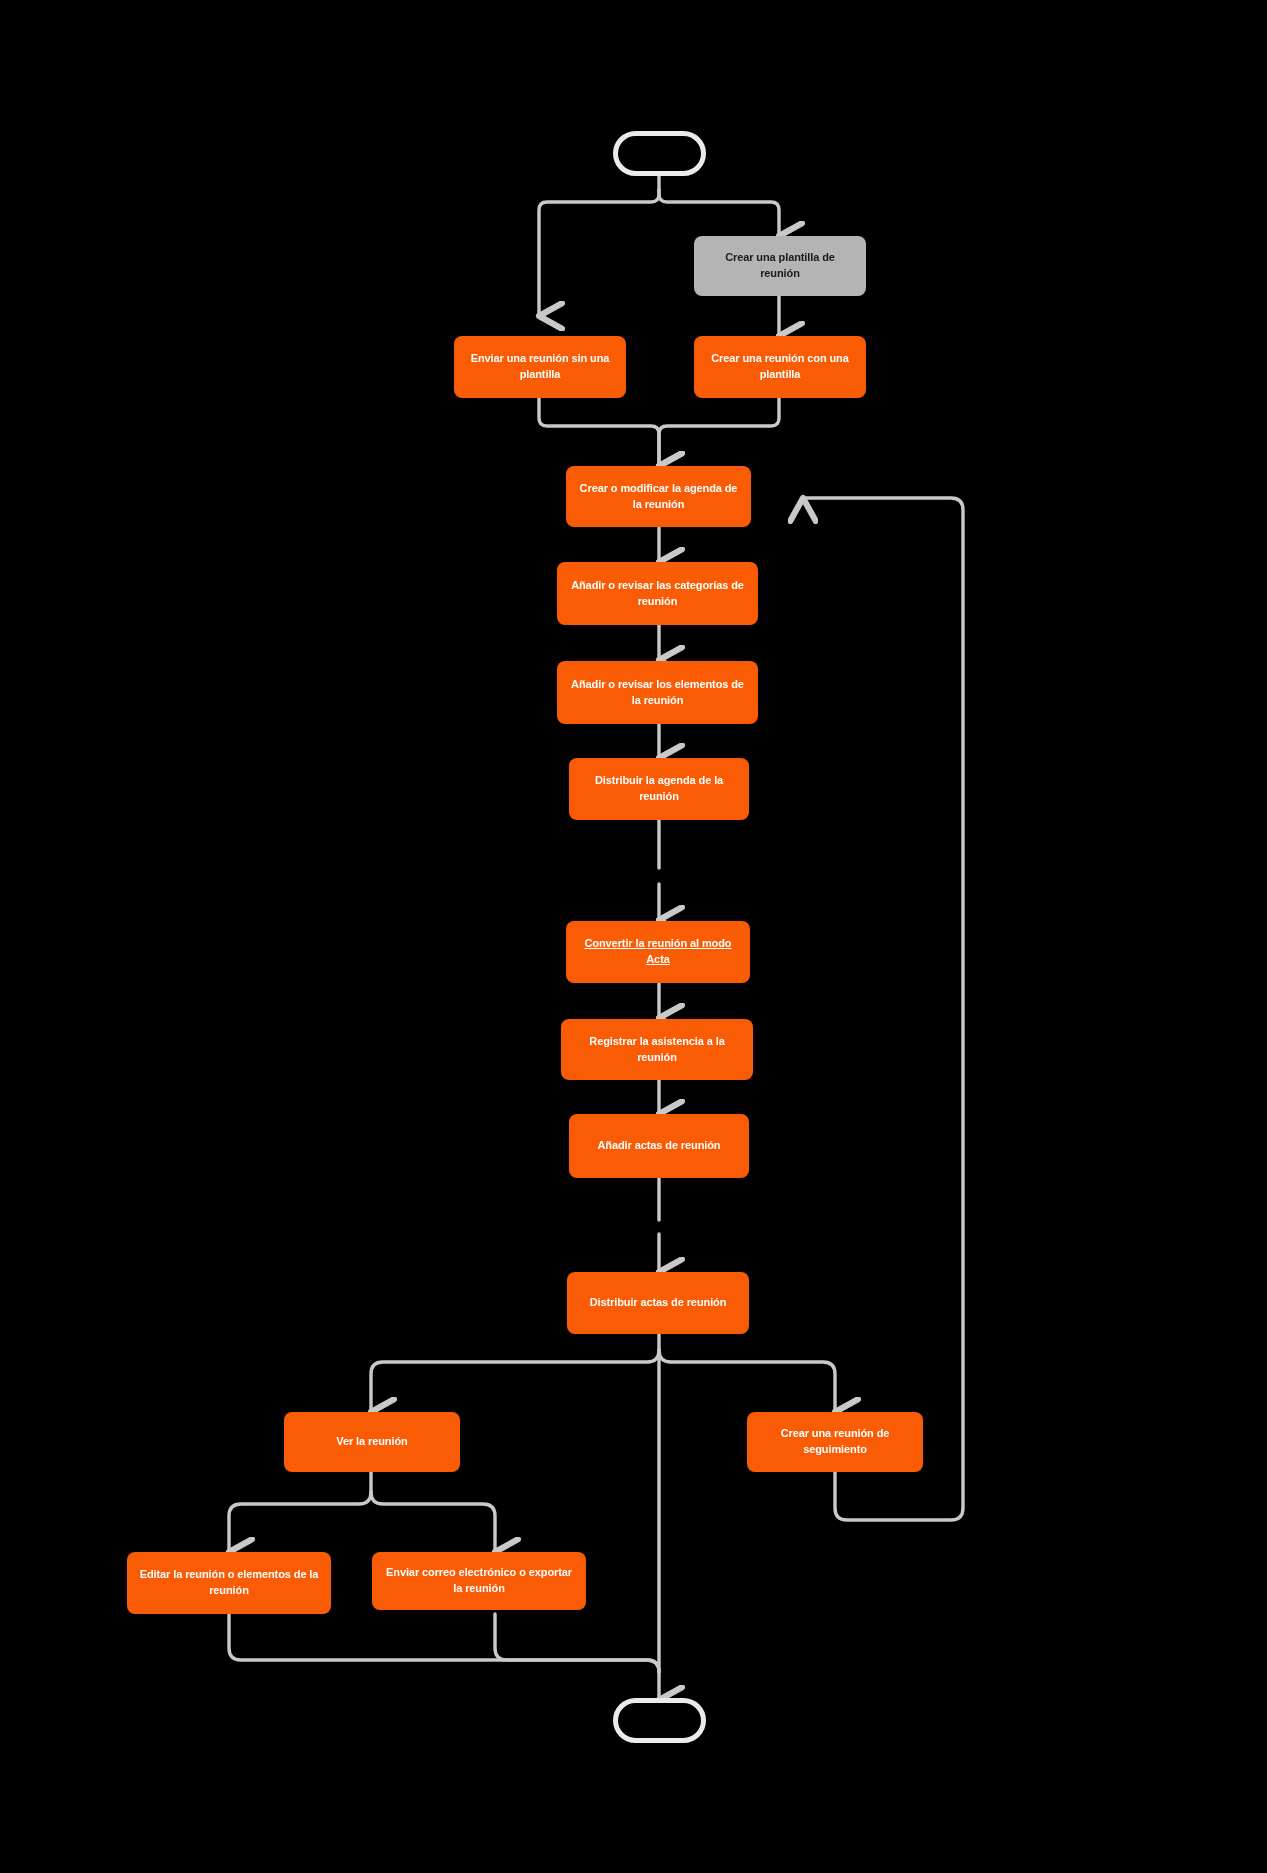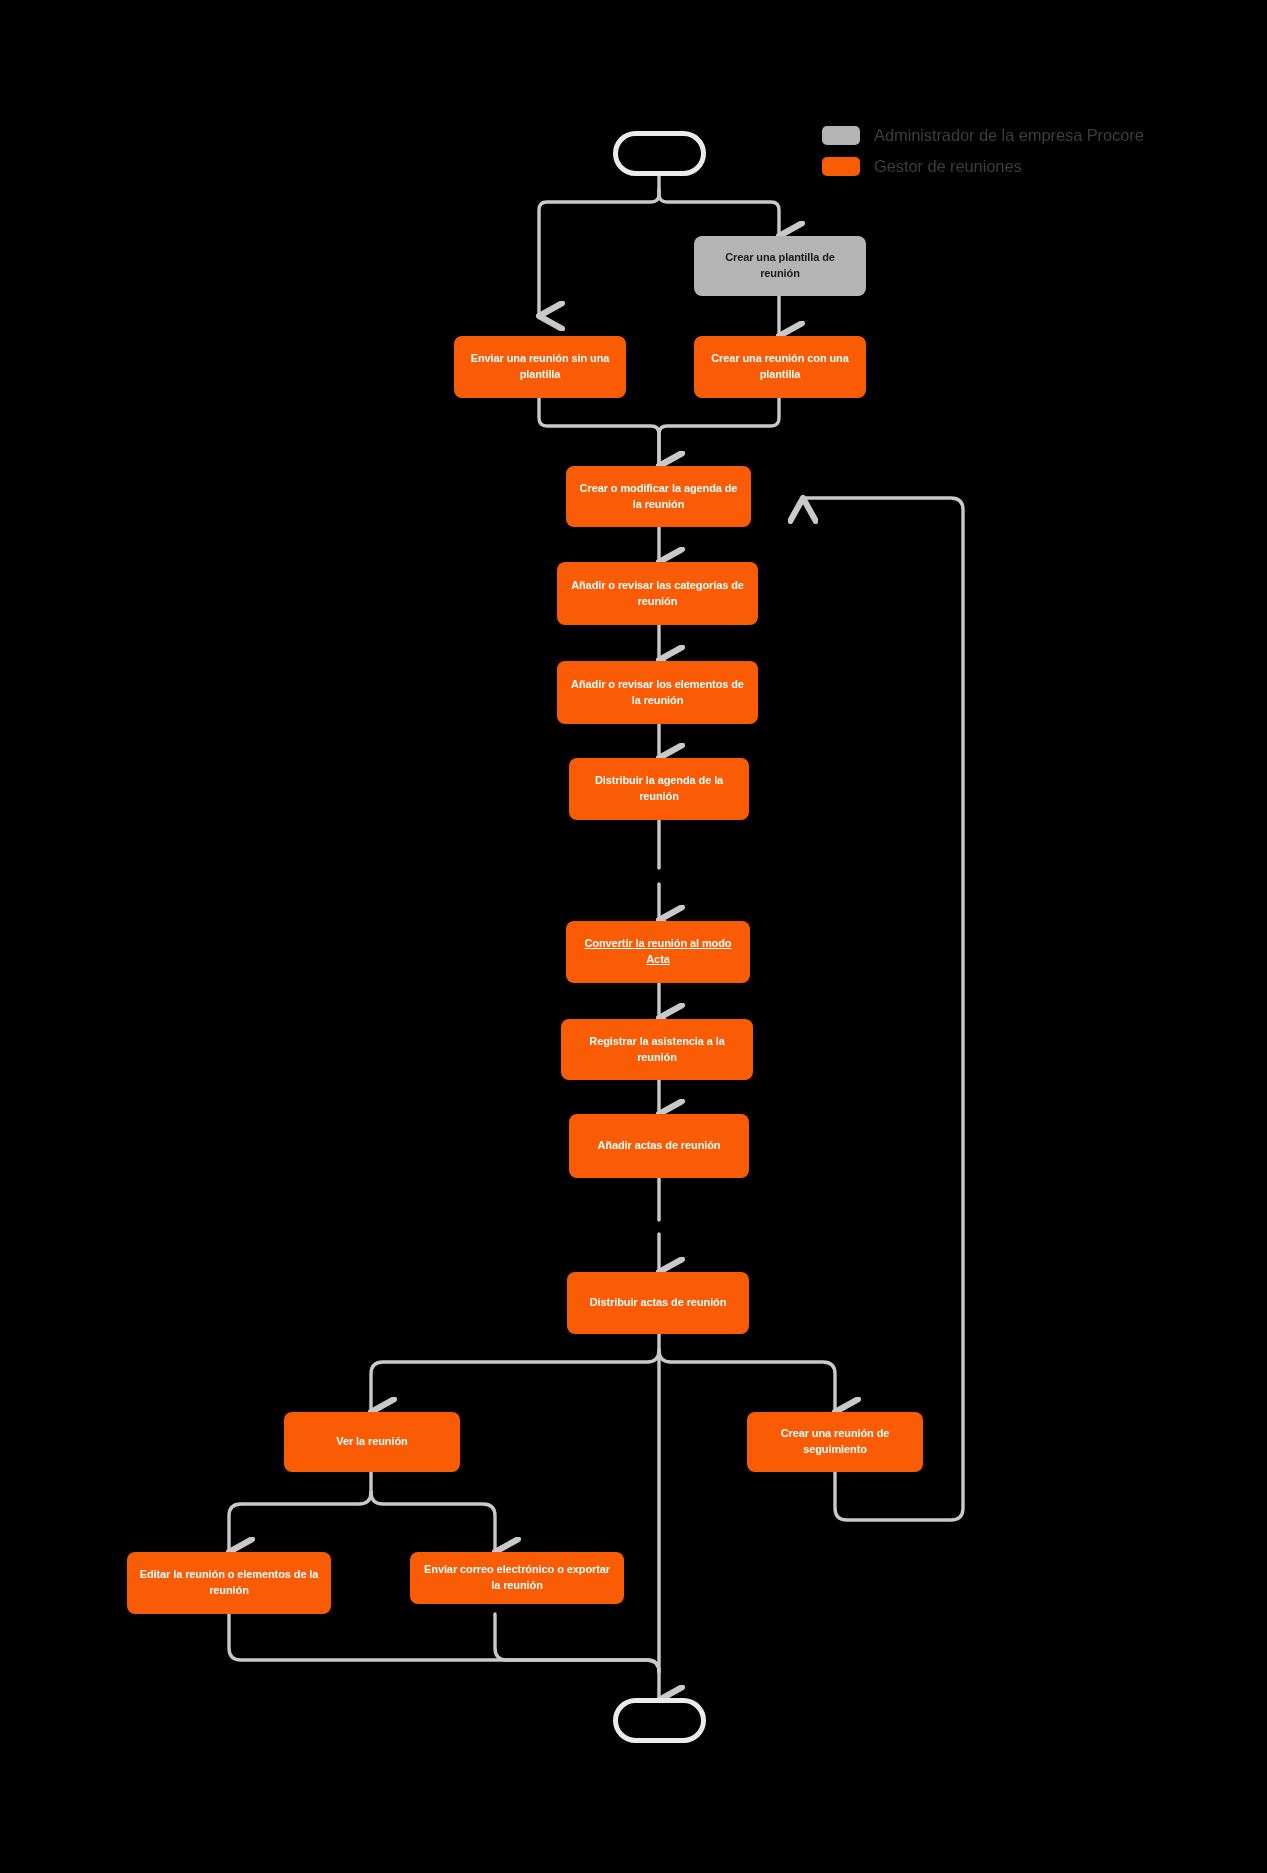--- a/index.html
+++ b/index.html
@@ -132,30 +132,20 @@
 
       <path d="M229,1614 L229,1648 Q229,1660 241,1660 L647,1660 Q659,1660 659,1672"></path>
 
       <path d="M495,1614 L495,1648 Q495,1660 507,1660 L647,1660 Q659,1660 659,1672"></path>
 
       <path d="M835,1472 L835,1508 Q835,1520 847,1520 L951,1520 Q963,1520 963,1508 L963,510 Q963,498 951,498 L803,498" marker-end="url(#arrow)"></path>
 
     </g>
   </svg>
 
-  <div id="legend">
-    <div class="legend-row">
-      <span class="swatch gray"></span>
-      <span class="legend-label">Administrador de la empresa Procore</span>
-    </div>
-    <div class="legend-row">
-      <span class="swatch orange"></span>
-      <span class="legend-label">Gestor de reuniones</span>
-    </div>
-  </div>
 
   <div class="terminal" style="left:613px; top:131px; width:93px; height:45px;"></div>
 
   <div class="terminal" style="left:613px; top:1698px; width:93px; height:45px;"></div>
 
   <div class="node gray" style="left:694px; top:236px; width:172px; height:60px;">Crear una plantilla de reunión</div>
 
   <div class="node orange" style="left:454px; top:336px; width:172px; height:62px;">Enviar una reunión sin una plantilla</div>
 
   <div class="node orange" style="left:694px; top:336px; width:172px; height:62px;">Crear una reunión con una plantilla</div>
@@ -175,15 +165,15 @@
   <div class="node orange" style="left:569px; top:1114px; width:180px; height:64px;">Añadir actas de reunión</div>
 
   <div class="node orange" style="left:567px; top:1272px; width:182px; height:62px;">Distribuir actas de reunión</div>
 
   <div class="node orange" style="left:284px; top:1412px; width:176px; height:60px;">Ver la reunión</div>
 
   <div class="node orange" style="left:747px; top:1412px; width:176px; height:60px;">Crear una reunión de seguimiento</div>
 
   <div class="node orange" style="left:127px; top:1552px; width:204px; height:62px;">Editar la reunión o elementos de la reunión</div>
 
-  <div class="node orange" style="left:372px; top:1552px; width:214px; height:52px;margin-left:38px;">Enviar correo electrónico o exportar la reunión</div>
+  <div class="node orange" style="left:372px; top:1552px; width:214px; height:58px;">Enviar correo electrónico o exportar la reunión</div>
 
 </div>
 
 </body></html>

